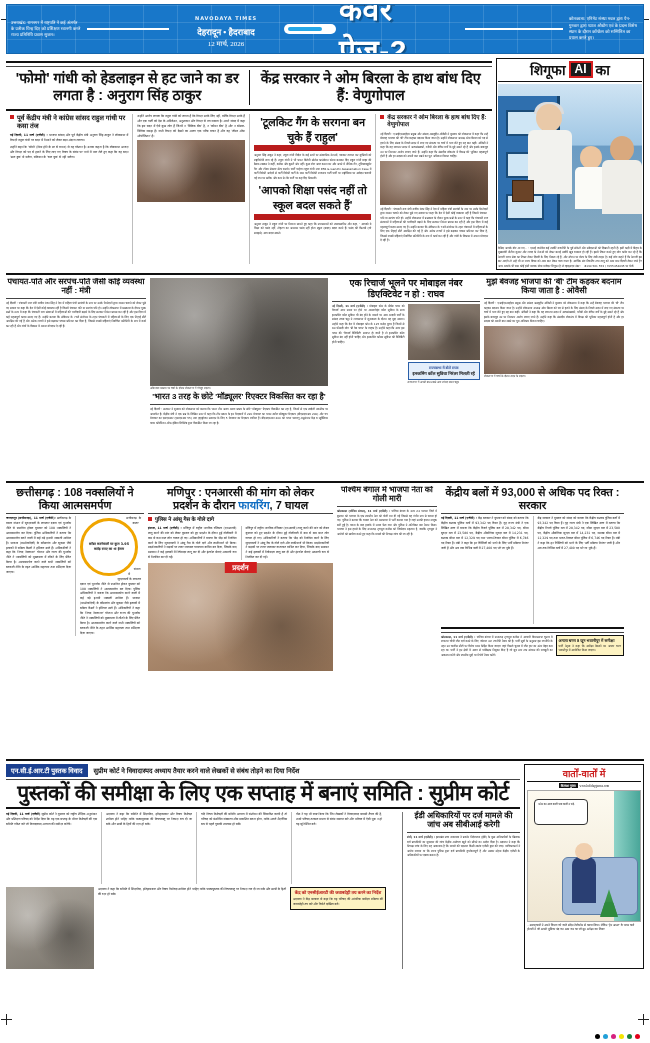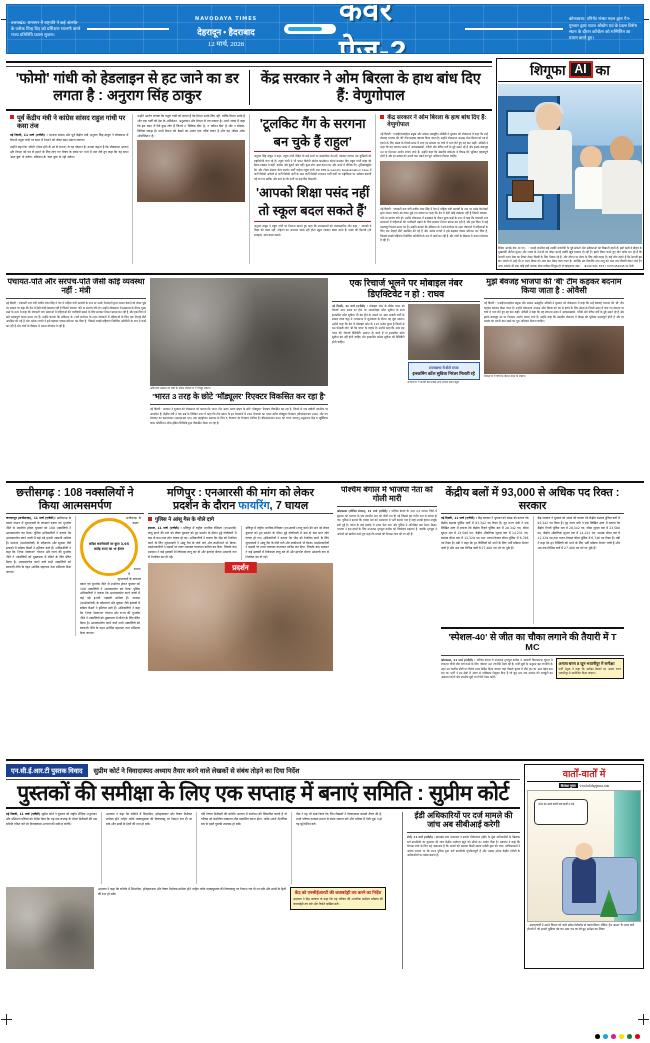--- a/index.html
+++ b/index.html
@@ -97,22 +97,22 @@
 
   .sec-head{
     font-family:"Liberation Sans",sans-serif;font-weight:bold;
     text-align:center;line-height:1.12;
   }
   .sec-head.h2{font-size:11px;}
   .sec-head.h3{font-size:9.2px;}
   .sec-head.h4{font-size:8px;}
   .sec-head .hl{color:#0f6dc2;}
   .quote-head{
-    font-family:"Liberation Sans",sans-serif;font-weight:bold;font-size:13px;
-    text-align:center;border-bottom:1px solid #b91c1c;padding-bottom:1.5px;margin-bottom:2px;
+    font-family:"Liberation Sans",sans-serif;font-weight:bold;font-size:11px;
+    text-align:center;border-bottom:6px solid #b91c1c;padding-bottom:1.5px;margin-bottom:2px;
   }
 
   .photo{background:#8d7e6d;position:relative;overflow:hidden;}
   .photo::after{
     content:"";position:absolute;inset:0;
     background:
       radial-gradient(circle at 25% 35%, rgba(255,255,255,.35), transparent 42%),
       radial-gradient(circle at 72% 58%, rgba(0,0,0,.3), transparent 46%),
       linear-gradient(160deg, rgba(255,255,255,.18), rgba(0,0,0,.22));
   }
@@ -419,21 +419,20 @@
         <div class="col" style="width:50%;padding-left:0">
           <div class="body-txt">
             <b>नई दिल्ली, 11 मार्च (एजेंसी) :</b> <span>केंद्र सरकार ने बुधवार को संसद को बताया कि केंद्रीय सशस्त्र पुलिस बलों में 93,342 पद रिक्त हैं। गृह राज्य मंत्री ने एक लिखित उत्तर में बताया कि केंद्रीय रिजर्व पुलिस बल में 28,342 पद, सीमा सुरक्षा बल में 23,580 पद, केंद्रीय औद्योगिक सुरक्षा बल में 14,231 पद, सशस्त्र सीमा बल में 12,329 पद तथा भारत-तिब्बत सीमा पुलिस में 6,746 पद रिक्त हैं। मंत्री ने कहा कि इन रिक्तियों को भरने के लिए भर्ती प्रक्रिया निरंतर जारी है और अब तक विभिन्न बलों में 27,400 पद भरे जा चुके हैं।</span>
           </div>
         </div>
         <div class="col" style="width:50%">
           <div class="body-txt">केंद्र सरकार ने बुधवार को संसद को बताया कि केंद्रीय सशस्त्र पुलिस बलों में 93,342 पद रिक्त हैं। गृह राज्य मंत्री ने एक लिखित उत्तर में बताया कि केंद्रीय रिजर्व पुलिस बल में 28,342 पद, सीमा सुरक्षा बल में 23,580 पद, केंद्रीय औद्योगिक सुरक्षा बल में 14,231 पद, सशस्त्र सीमा बल में 12,329 पद तथा भारत-तिब्बत सीमा पुलिस में 6,746 पद रिक्त हैं। मंत्री ने कहा कि इन रिक्तियों को भरने के लिए भर्ती प्रक्रिया निरंतर जारी है और अब तक विभिन्न बलों में 27,400 पद भरे जा चुके हैं।</div>
         </div>
       </div>
       <div class="rule" style="margin:3px 0"></div>
-      <div class="sec-head h3">'स्पेशल-40' से जीत का चौका लगाने की तैयारी में T MC</div>
       <div class="rule thin" style="margin:2px 0"></div>
       <div style="display:flex;gap:3px;">
         <div style="width:62%">
           <div class="body-txt sm">
             <b>कोलकाता, 11 मार्च (एजेंसी) :</b> <span>पश्चिम बंगाल में सत्तारूढ़ तृणमूल कांग्रेस ने आगामी विधानसभा चुनाव में लगातार चौथी जीत दर्ज करने के लिए 'स्पेशल-40' रणनीति तैयार की है। पार्टी सूत्रों के अनुसार इस रणनीति के तहत उन चालीस सीटों पर विशेष ध्यान केंद्रित किया जाएगा जहां पिछले चुनाव में जीत-हार का अंतर बेहद कम रहा था। पार्टी ने इन क्षेत्रों में अलग से पर्यवेक्षक नियुक्त किए हैं जो बूथ स्तर तक संगठन की मजबूती का आकलन करेंगे और स्थानीय मुद्दों पर रिपोर्ट तैयार करेंगे।</span>
           </div>
         </div>
         <div style="width:38%">
           <div class="yellowbox">
             <div style="font-family:'Liberation Sans',sans-serif;font-weight:bold;font-size:4px;line-height:1.25">अगला चरण 8 जून भवानीपुर में समीक्षा</div>

